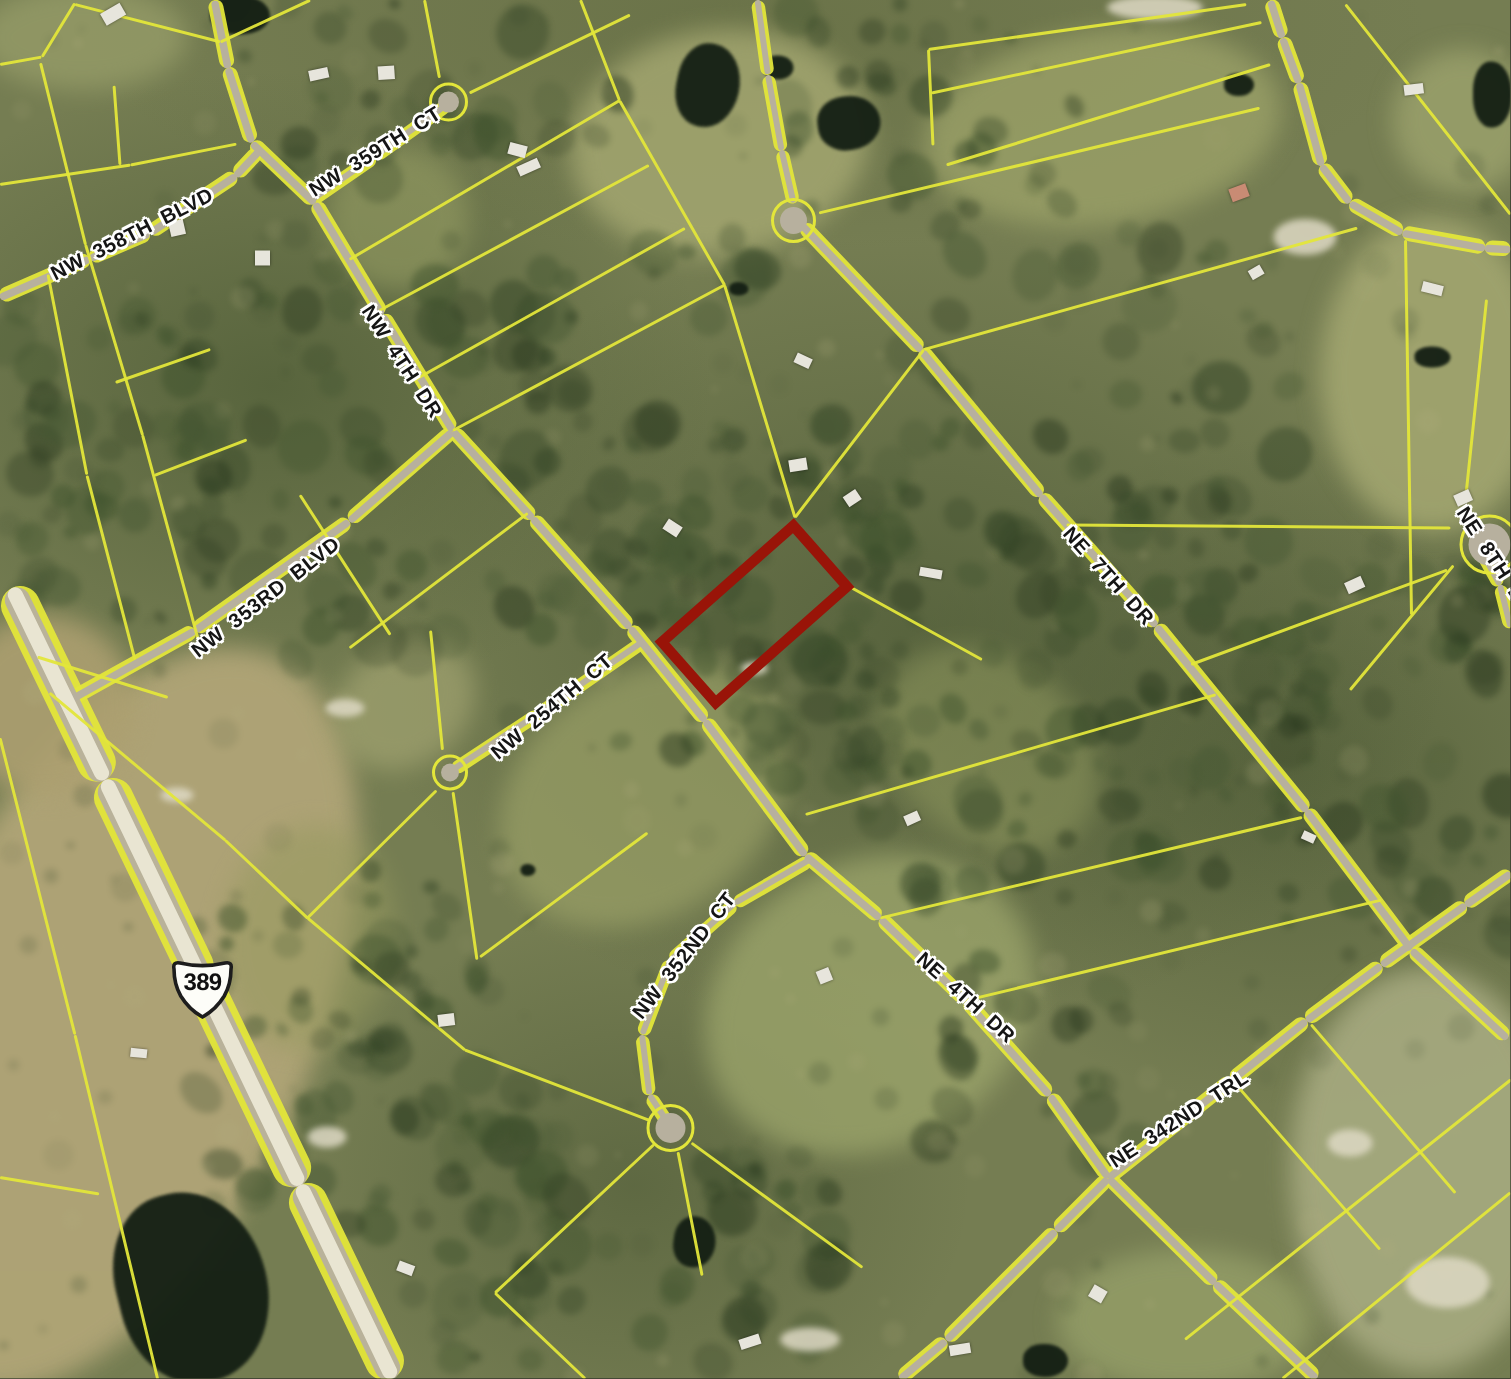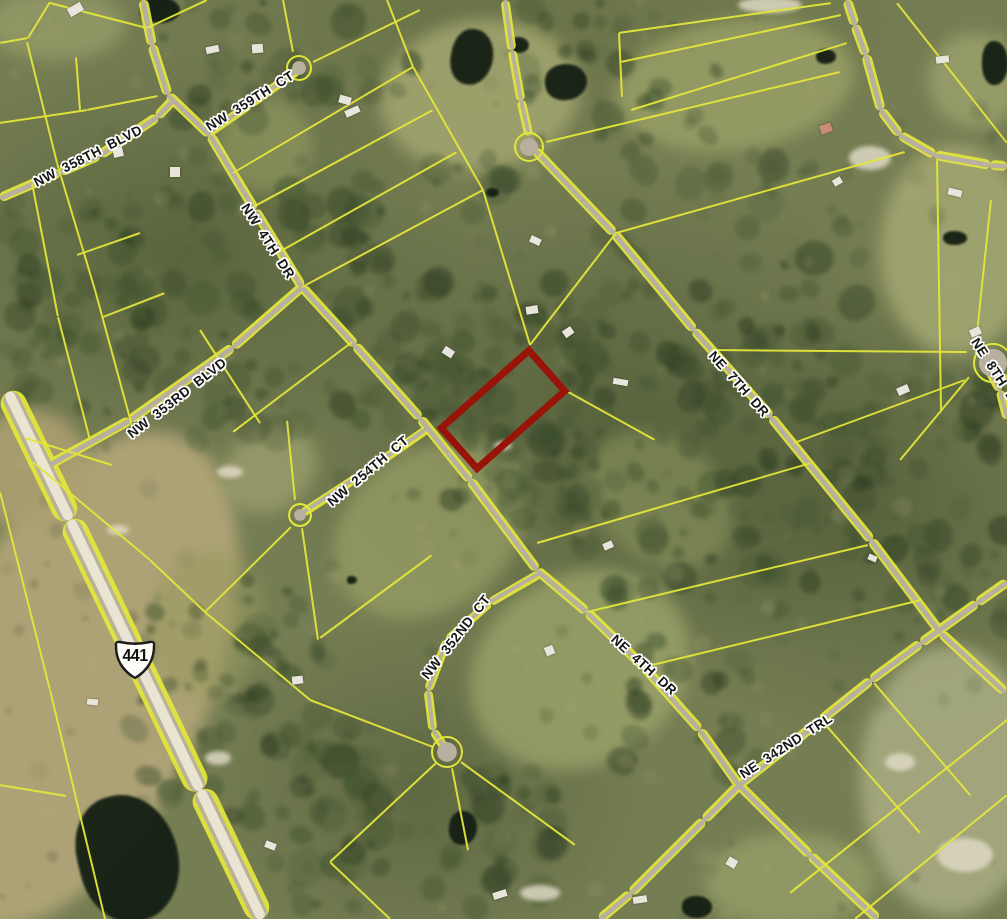--- a/index.html
+++ b/index.html
@@ -41,21 +41,21 @@
 </style>
 </head>
 <body>
 
 <div id="viewport">
   <div id="highlight-parcel" style="left: 441px; top: 378.5px; width: 124px; height: 61px; border: 7px solid rgb(153, 20, 8); transform: rotate(-41.5deg);"></div>
   <div id="shield" style="left: 112px; top: 638px;">
     <svg width="46" height="42" viewBox="0 0 46 42">
       <path d="M4,8 Q3,3 8,4 Q23,7.5 38,4 Q43,3 42,8 Q42,18 37.5,26 Q32,35 23,40 Q14,35 8.5,26 Q4,18 4,8 Z" fill="#fdfdf8" stroke="#1d1d1d" stroke-width="2.4"></path>
     </svg>
-    <span class="shield-num">441</span>
+    <span class="shield-num">389</span>
   </div>
 <div class="patch" style="left: -60px; top: 415px; width: 270px; height: 530px; z-index: 1; transform: rotate(24deg); opacity: 0.92; background: rgb(178, 166, 120); filter: blur(8px);"></div>
     <div class="patch" style="left: -30px; top: 410px; width: 120px; height: 120px; z-index: 1; transform: rotate(24deg); opacity: 0.9; background: rgb(172, 159, 112); filter: blur(8px);"></div>
     <div class="patch" style="left: -15px; top: -10px; width: 140px; height: 70px; z-index: 1; transform: rotate(0deg); opacity: 0.7; background: rgb(154, 160, 107); filter: blur(8px);"></div>
     <div class="patch" style="left: 380px; top: 20px; width: 200px; height: 150px; z-index: 1; transform: rotate(-8deg); opacity: 0.85; background: rgb(163, 166, 112); filter: blur(8px);"></div>
     <div class="patch" style="left: 615px; top: 20px; width: 240px; height: 130px; z-index: 1; transform: rotate(-8deg); opacity: 0.8; background: rgb(155, 161, 104); filter: blur(8px);"></div>
     <div class="patch" style="left: 880px; top: 145px; width: 150px; height: 210px; z-index: 1; transform: rotate(0deg); opacity: 0.8; background: rgb(168, 171, 116); filter: blur(8px);"></div>
     <div class="patch" style="left: 217.5px; top: 97.5px; width: 95px; height: 95px; z-index: 1; transform: rotate(-20deg); opacity: 0.55; background: rgb(153, 160, 101); filter: blur(8px);"></div>
     <div class="patch" style="left: 325px; top: 450px; width: 210px; height: 160px; z-index: 1; transform: rotate(-35deg); opacity: 0.7; background: rgb(154, 160, 103); filter: blur(8px);"></div>
     <div class="patch" style="left: 465px; top: 575px; width: 230px; height: 190px; z-index: 1; transform: rotate(-30deg); opacity: 0.75; background: rgb(157, 166, 108); filter: blur(8px);"></div>

